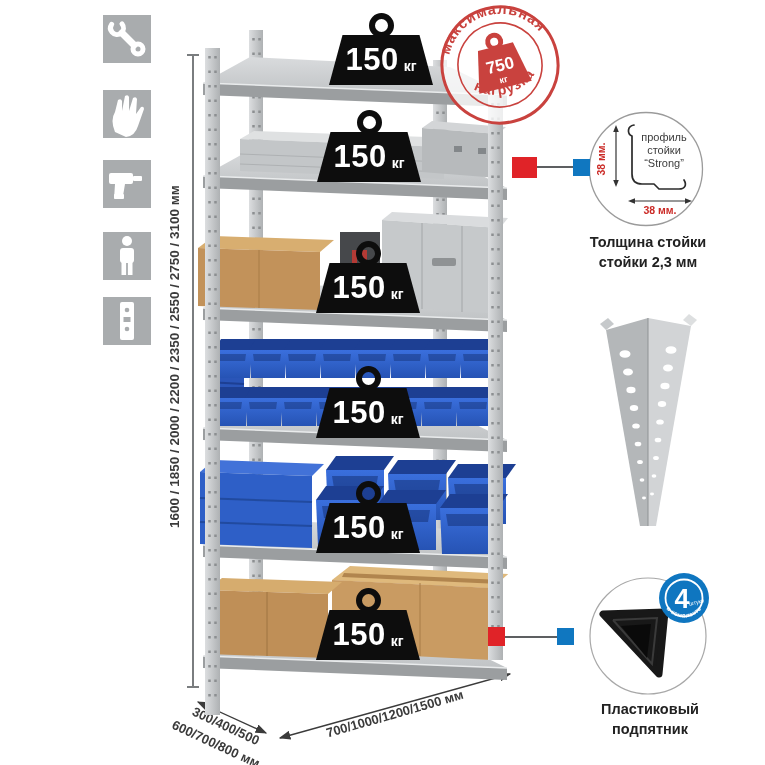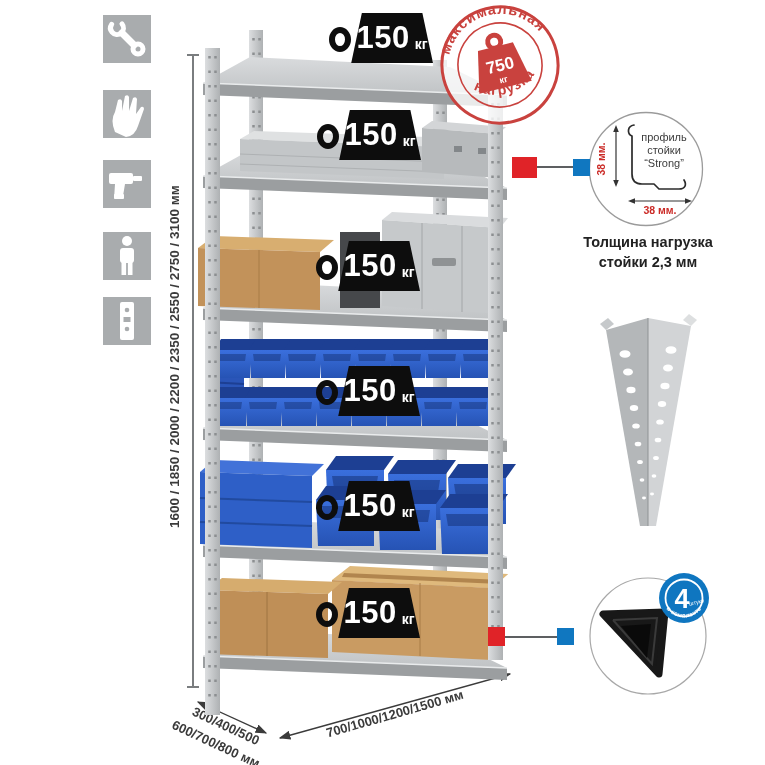--- a/index.html
+++ b/index.html
@@ -8,21 +8,21 @@
   .abs{position:absolute;}
   
   .side-icon{position:absolute;left:103px;width:48px;height:48px;background:#a9acae;
              display:flex;align-items:center;justify-content:center;}
   
   .vline{position:absolute;left:192px;top:55px;width:2px;height:632px;background:#7a7d7f;}
   .vcap{position:absolute;left:187px;width:12px;height:2px;background:#7a7d7f;}
   .hdim{position:absolute;left:12px;top:353px;width:330px;height:20px;text-align:center;
         font-size:13.5px;font-weight:700;color:#3b3b3b;transform:rotate(-90deg);white-space:nowrap;}
   
-  .wbadge{position:absolute;width:104px;display:flex;flex-direction:row;align-items:center;z-index:5;}
+  .wbadge{position:absolute;width:104px;display:flex;flex-direction:column;align-items:center;z-index:5;}
   .wring{width:13px;height:13px;border:6px solid #0d0d0d;border-radius:50%;margin-bottom:-3px;}
   .wbody{width:104px;height:50px;background:#0d0d0d;clip-path:polygon(13% 0,87% 0,100% 100%,0 100%);
          display:flex;align-items:center;justify-content:center;color:#fff;}
   .wval{font-size:31px;font-weight:700;letter-spacing:.5px;}
   .wunit{font-size:14px;font-weight:700;margin:12px 0 0 5px;}
   
   .sq-red{position:absolute;background:#e02328;z-index:4;}
   .sq-blue{position:absolute;background:#1077c0;z-index:4;}
   .cline{position:absolute;height:2px;background:#5d5f61;z-index:3;}
   
@@ -314,21 +314,21 @@
     <line x1="46" y1="90" x2="98" y2="90" stroke="#333" stroke-width="1.2"></line>
     <polygon points="40,90 47,87.2 47,92.8" fill="#333"></polygon>
     <polygon points="104,90 97,87.2 97,92.8" fill="#333"></polygon>
     <text x="17" y="48" transform="rotate(-90 17 48)" text-anchor="middle" font-size="10.5" font-weight="bold" fill="#cb2a26">38 мм.</text>
     <text x="72" y="103" text-anchor="middle" font-size="10.5" font-weight="bold" fill="#cb2a26">38 мм.</text>
     <text x="76" y="30" text-anchor="middle" font-size="11" fill="#3c3c3c">профиль</text>
     <text x="76" y="43" text-anchor="middle" font-size="11" fill="#3c3c3c">стойки</text>
     <text x="76" y="56" text-anchor="middle" font-size="11" fill="#3c3c3c">“Strong”</text>
   </svg>
   <div class="caption" style="left:558px;top:233px">
-    <div>Толщина нагрузка</div>
+    <div>Толщина стойки</div>
     <div>стойки 2,3 мм</div>
   </div>
 
   <svg class="abs" style="left:598px;top:308px" width="100" height="225" viewBox="0 0 100 225">
     <polygon points="8,22 2,16 10,10 16,16" fill="#c6c9cb"></polygon>
     <polygon points="93,18 99,12 91,6 85,12" fill="#dddfe0"></polygon>
     <polygon points="50,10 93,18 58,218 50,218" fill="#d2d4d6"></polygon>
     <polygon points="50,10 8,22 42,218 50,218" fill="#b4b7b9"></polygon>
     <line x1="50" y1="10" x2="50" y2="218" stroke="#8f9294"></line>
     <g fill="#ffffff">
@@ -364,20 +364,24 @@
     <g>
       <circle cx="97" cy="26" r="25" fill="#0f76c0"></circle>
       <circle cx="97" cy="26" r="18.5" fill="none" stroke="#fff" stroke-width="1.8"></circle>
       <text x="95" y="36" text-anchor="middle" font-size="27" font-weight="bold" fill="#fff">4</text>
       <text x="110" y="32" text-anchor="middle" font-size="5.5" fill="#fff" transform="rotate(-14 110 32)">штуки</text>
       <text font-size="6" font-weight="bold" fill="#fff" letter-spacing=".4">
         <textPath href="#footArc" startOffset="50%" text-anchor="middle">в комплекте</textPath>
       </text>
     </g>
   </svg>
+  <div class="caption" style="left:560px;top:700px">
+    <div>Пластиковый</div>
+    <div>подпятник</div>
+  </div>
 
   <svg class="abs" style="left:150px;top:660px" width="420" height="105" viewBox="0 0 420 105">
     <defs>
       <marker id="arw" markerWidth="9" markerHeight="7" refX="8" refY="3.5" orient="auto-start-reverse">
         <path d="M0,0 L9,3.5 L0,7 z" fill="#3b3b3b"></path>
       </marker>
     </defs>
     <line x1="48" y1="42" x2="116" y2="73" stroke="#3b3b3b" stroke-width="1.3" marker-start="url(#arw)" marker-end="url(#arw)"></line>
     <line x1="130" y1="78" x2="360" y2="14" stroke="#3b3b3b" stroke-width="1.3" marker-start="url(#arw)" marker-end="url(#arw)"></line>
     <text x="74" y="70" transform="rotate(25 74 70)" text-anchor="middle" font-size="13" font-weight="bold" fill="#3b3b3b">300/400/500</text>

